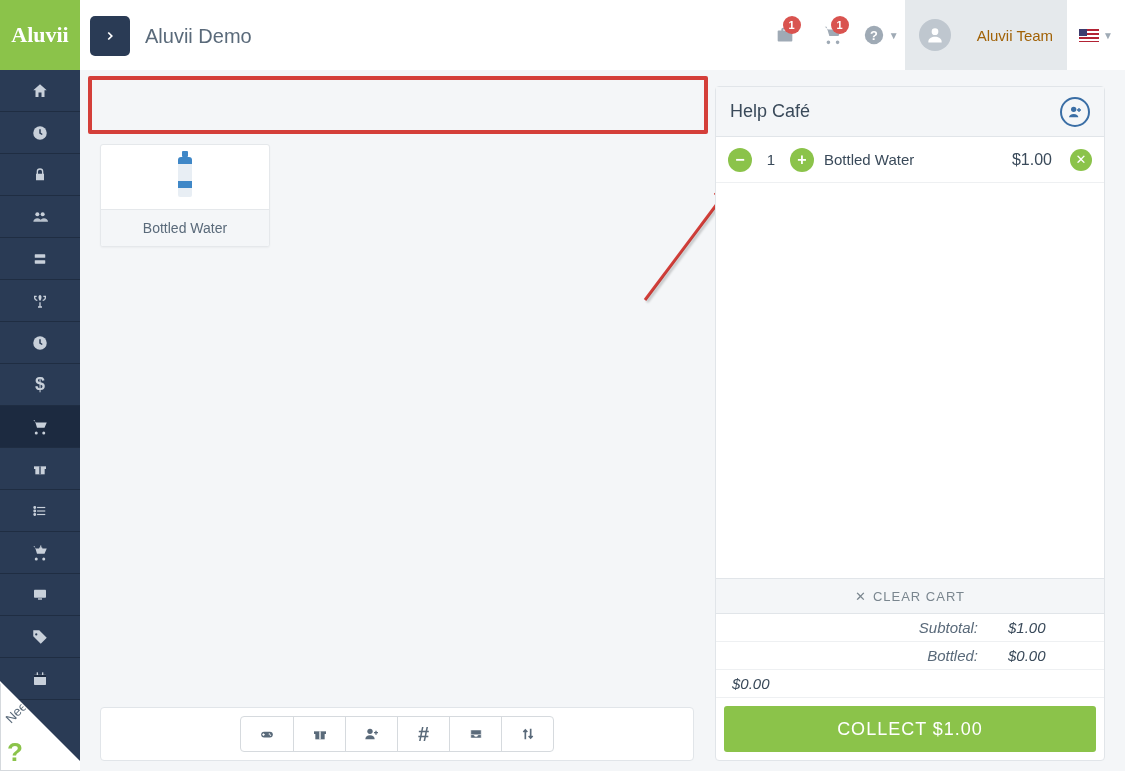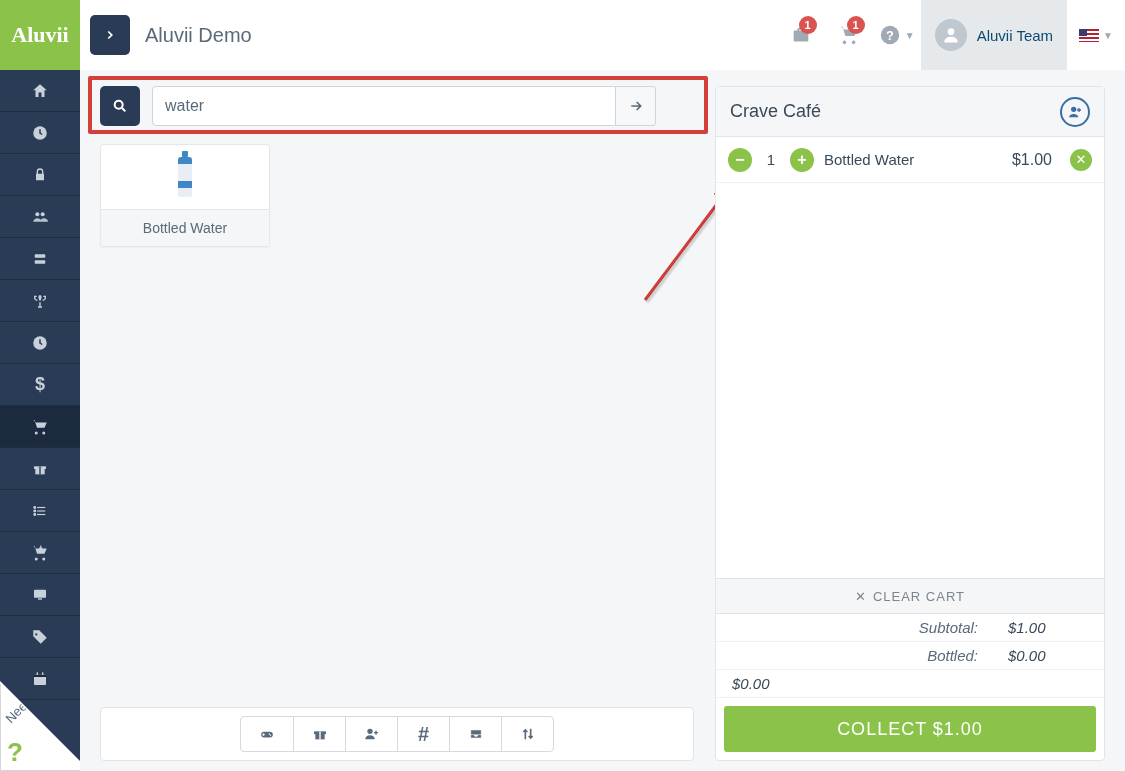--- a/index.html
+++ b/index.html
@@ -1,28 +1,28 @@
 <!DOCTYPE html>
 <html><head>
 <meta charset="utf-8">
 <style>
   * { box-sizing: border-box; margin: 0; padding: 0; }
   body { font-family: -apple-system, "Helvetica Neue", Arial, sans-serif; background: #fff; width: 1125px; height: 771px; overflow: hidden; position: relative; color: #3a4a5a; }
 
   
-  .topbar { position: absolute; left: 80px; top: 0; right: 0; height: 76px; background: #fff; border-bottom: 6px solid #fca5a5; display: flex; align-items: center; }
+  .topbar { position: absolute; left: 80px; top: 0; right: 0; height: 76px; background: #fff; border-bottom: 4px solid #fca5a5; display: flex; align-items: center; }
   .toggle-sidebar { width: 40px; height: 40px; background: #2a3b55; color: #fff; border-radius: 5px; display: flex; align-items: center; justify-content: center; margin: 0 15px 0 10px; cursor: pointer; }
   .page-title { font-size: 20px; font-weight: 400; color: #5a6a7a; }
   .topbar-right { position: absolute; right: 0; top: 0; height: 70px; display: flex; align-items: center; }
   .icon-btn { width: 48px; height: 70px; display: flex; align-items: center; justify-content: center; color: #9faab5; position: relative; cursor: pointer; font-size: 20px;}
   .icon-btn .badge { position: absolute; top: 16px; right: 8px; background: #d9534f; color: #fff; border-radius: 10px; font-size: 11px; min-width: 18px; height: 18px; display: flex; align-items: center; justify-content: center; font-weight: 600;}
   .help-btn { display:flex; align-items:center; justify-content:center; width:48px; height:70px; color:#9faab5; cursor:pointer;}
   .user-area { background: #e5e9ec; height: 70px; display: flex; align-items: center; padding: 0 14px; cursor: pointer; gap:10px;}
   .avatar-circle { width: 32px; height: 32px; border-radius: 50%; background: #bfc7cf; display:flex; align-items:center; justify-content:center; color:#fff;}
-  .user-name { color: #0c4a6e; font-size: 15px; }
+  .user-name { color: #a16207; font-size: 15px; margin-left: 16px; }
   .flag-area { height:70px; display:flex; align-items:center; padding:0 12px; cursor:pointer; gap:4px; color:#9faab5;}
   .us-flag { width:20px; height:13px; background: linear-gradient(to bottom, #b22234 0 15%, #fff 15% 30%, #b22234 30% 45%, #fff 45% 60%, #b22234 60% 75%, #fff 75% 90%, #b22234 90% 100%); position:relative; display:inline-block;}
   .us-flag::before{content:""; position:absolute; top:0; left:0; width:8px; height:7px; background:#3c3b6e;}
 
   
   .logo-area { position: absolute; left: 0; top: 0; width: 80px; height: 70px; background: #8bc34a; display:flex; align-items:center; justify-content:center;}
   .logo-text { color:#fff; font-family: cursive; font-size:22px; font-weight:600;}
   .logo-notch { position:absolute; left:30px; top:70px; width:0; height:0; border-left:10px solid transparent; border-right:10px solid transparent; border-top:12px solid #8bc34a;}
 
   
@@ -236,36 +236,20 @@
   <div class="need-help-inner">
     <span class="need-help-text">Need Help</span>
     <span class="need-help-q">?</span>
   </div>
 </div>
 
 <div class="main">
 
   <div class="search-highlight"></div>
 
-  <div class="search-row">
-    <div class="search-icon-box">
-      <svg width="16" height="16" viewBox="0 0 24 24" fill="none" stroke="#fff" stroke-width="3">
-          <circle cx="10" cy="10" r="6"></circle>
-          <line x1="15" y1="15" x2="20" y2="20"></line>
-        </svg>
-    </div>
-    <div class="search-input-wrap">
-      <input class="search-input" value="water" style="">
-      <div class="search-go">
-        <svg width="16" height="16" viewBox="0 0 24 24" fill="none" stroke="currentColor" stroke-width="2.5">
-            <path d="M5 12h14M13 6l6 6-6 6"></path>
-          </svg>
-      </div>
-    </div>
-  </div>
 
   <div class="products">
     <div class="prod-card">
       <div class="prod-img">
           <div class="bottle"></div>
         </div>
       <div class="prod-name">Bottled Water</div>
     </div>
   </div>
 
@@ -315,21 +299,21 @@
       <div class="bt-btn">
           <svg width="16" height="16" viewBox="0 0 24 24" fill="none" stroke="currentColor" stroke-width="2.5">
             <path d="M8 20V6M5 9l3-3 3 3M16 4v14M13 15l3 3 3-3"></path>
           </svg>
         </div>
     </div>
   </div>
 
   <div class="cart">
     <div class="cart-header">
-      <span class="cart-title">Crave Café</span>
+      <span class="cart-title">Help Café</span>
       <div class="add-cust">
         <svg width="16" height="16" viewBox="0 0 24 24" fill="currentColor">
             <circle cx="10" cy="8" r="4"></circle>
             <path d="M3 20c0-3 3-5 7-5s7 2 7 5H3z"></path>
             <path d="M18 6v6M15 9h6" stroke="currentColor" stroke-width="2" fill="none"></path>
           </svg>
       </div>
     </div>
     <div class="cart-items">
       <div class="cart-item">

